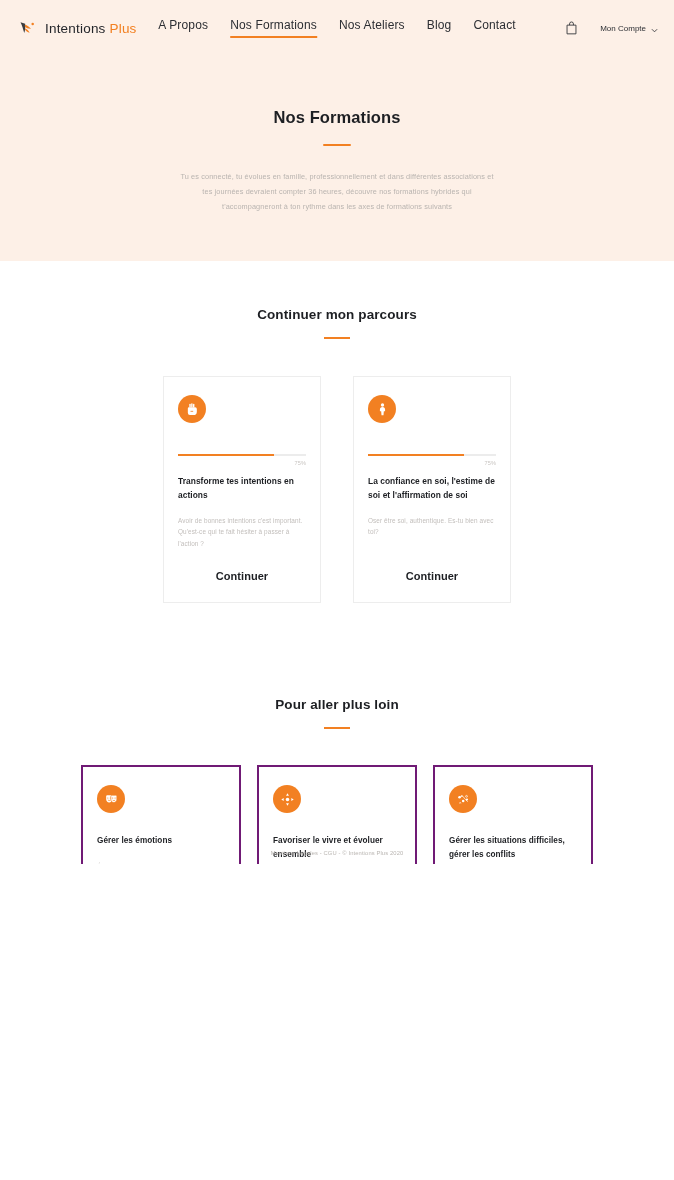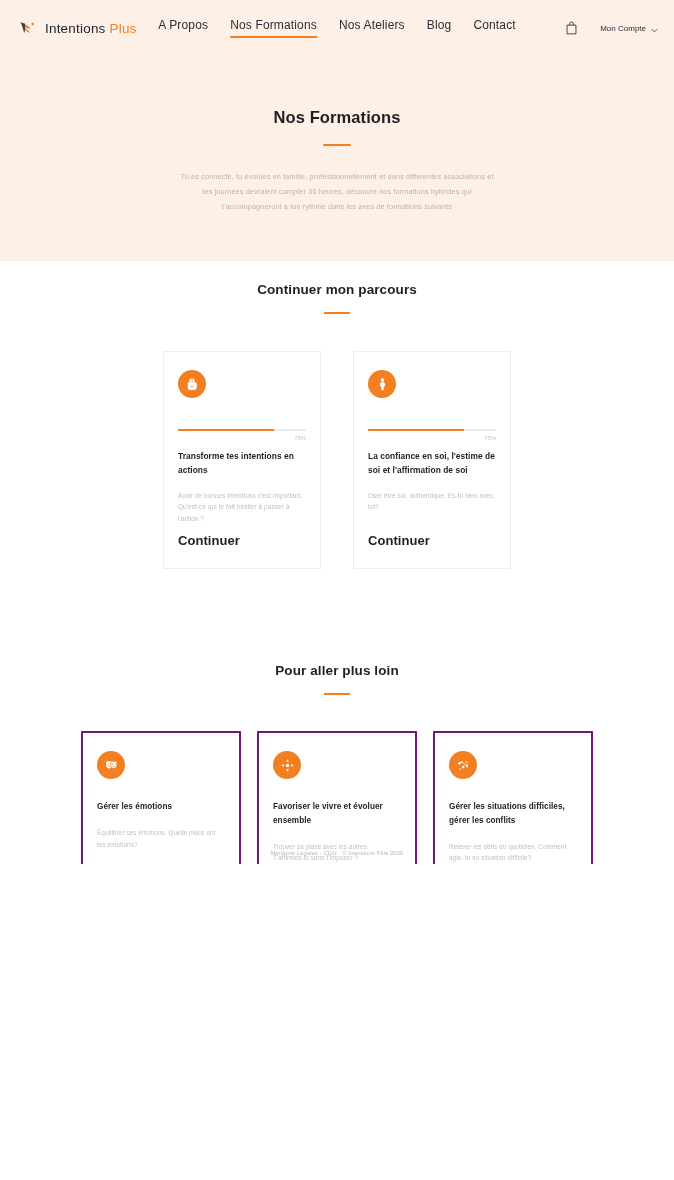--- a/index.html
+++ b/index.html
@@ -92,21 +92,21 @@
   
   .section-title {
     font-size: 13.5px;
     font-weight: 700;
     color: #1d1f23;
     text-align: center;
     letter-spacing: .1px;
   }
   .sec-rule { width: 26px; height: 2.2px; background: #f28022; margin: 15px auto 0; }
 
-  .sec-parcours { padding-top: 21px; }
+  .sec-parcours { padding-top: 46px; }
   .cards-2 {
     display: flex;
     justify-content: center;
     gap: 32px;
     margin-top: 37px;
   }
   .card-prog {
     width: 158px;
     background: #fff;
     border: 1px solid #ededed;
@@ -150,26 +150,27 @@
   }
   .card-desc {
     margin-top: 12px;
     font-size: 6.4px;
     line-height: 1.85;
     color: #c2bebb;
     letter-spacing: .1px;
     min-height: 35px;
   }
   .card-cta {
-    margin-top: 8px;
-    font-size: 13px;
+    margin-top: 20px;
+    font-size: 11px;
     font-weight: 700;
     color: #1d1f23;
     cursor: pointer;
     letter-spacing: .05px;
+    text-align: center;
   }
 
   
   .sec-loin { padding-top: 94px; }
   .cards-3 {
     display: flex;
     justify-content: center;
     gap: 16px;
     margin-top: 36px;
   }

